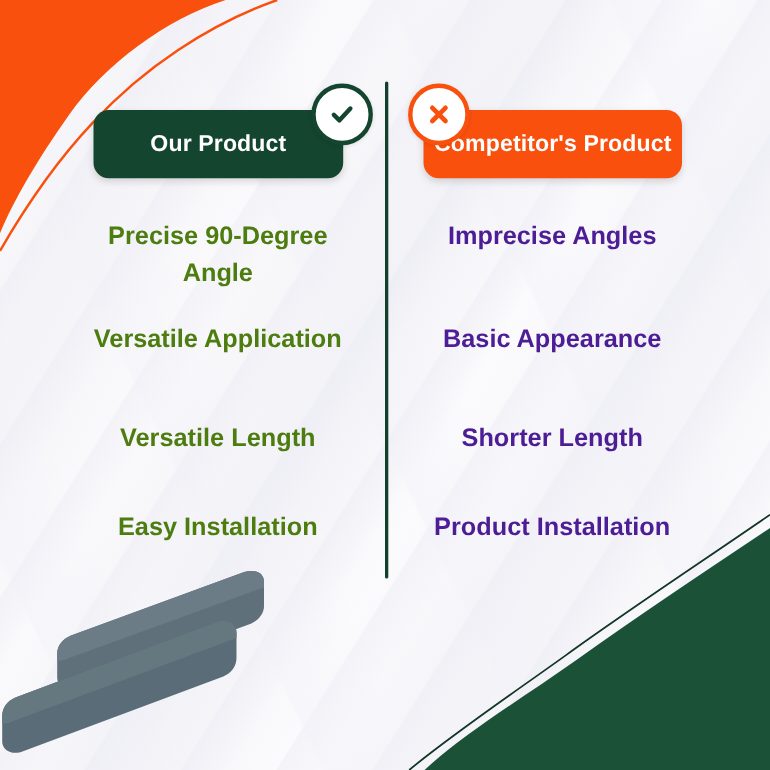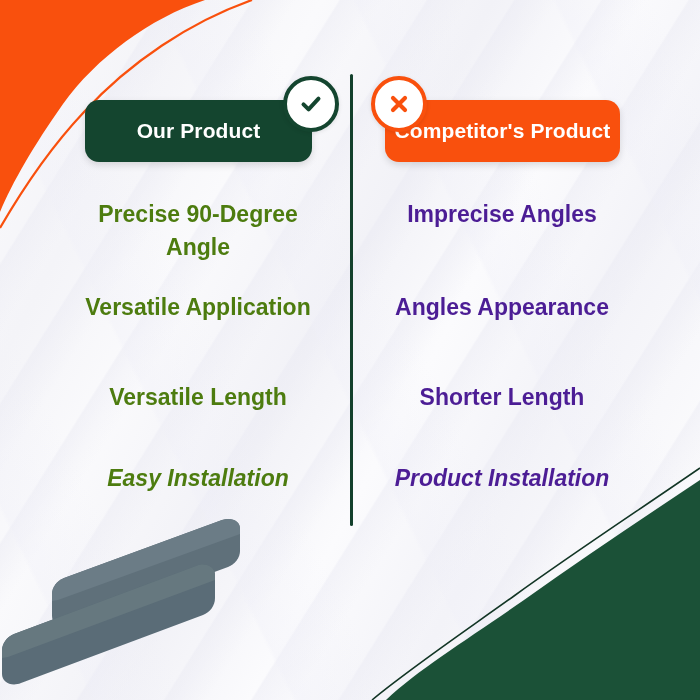--- a/index.html
+++ b/index.html
@@ -148,21 +148,21 @@
     font-size: 23px;
     line-height: 1.42;
     white-space: pre-line;
   }
   .col-left  .feature { color: #4d7c0f; }
   .col-right .feature { color: #4c1d95; }
 
   .row0 { top: 16px;  }
   .row1 { top: 109px; }
   .row2 { top: 199px; }
-  .row3 { top: 280px; font-style: italic; }
+  .row3 { top: 280px; }
 </style>
 </head>
 <body>
 
 <div id="stage">
 
   <div class="bg-base"></div>
   <div class="bg-streaks"></div>
   <div class="bg-streaks2"></div>
 
@@ -210,18 +210,18 @@
   <div class="col col-left">
     <div class="feature row0">Precise 90-Degree
 Angle</div>
     <div class="feature row1">Versatile Application</div>
     <div class="feature row2">Versatile Length</div>
     <div class="feature row3">Easy Installation</div>
   </div>
 
   <div class="col col-right">
     <div class="feature row0">Imprecise Angles</div>
-    <div class="feature row1">Angles Appearance</div>
+    <div class="feature row1">Basic Appearance</div>
     <div class="feature row2">Shorter Length</div>
     <div class="feature row3">Product Installation</div>
   </div>
 
 </div>
 
 </body></html>

